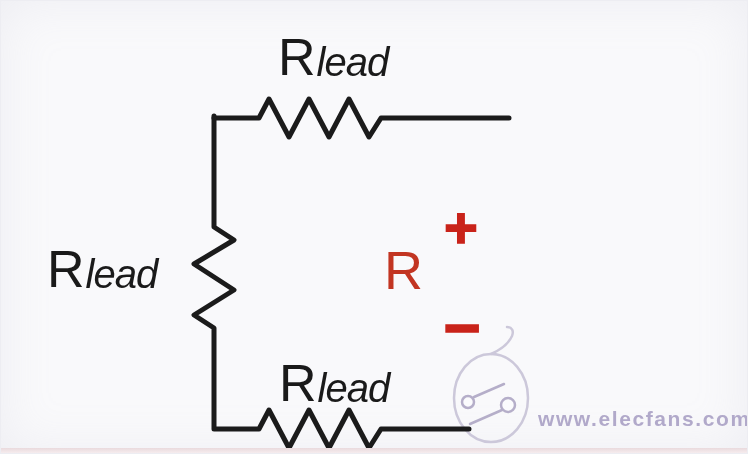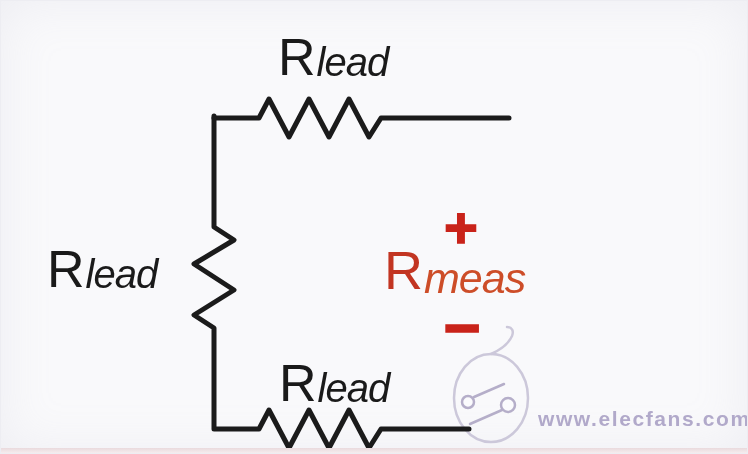--- a/index.html
+++ b/index.html
@@ -80,21 +80,20 @@
 
   <div class="label" style="left:278px;top:356px">
     <span class="rsym">R</span>
     <span class="rsub">lead</span>
   </div>
 
   <div class="sign plus" style="left:428px;top:205px">+</div>
 
   <div class="label meas" style="left:383px;top:242px">
     <span class="rsym">R</span>
-    <span class="rsub">meas</span>
   </div>
 
   <div class="sign minus" style="left:429px;top:305px">−</div>
 
   <div class="wm-url">www.elecfans.com</div>
 
   <div class="bottom-edge"></div>
 
 </div>
 

